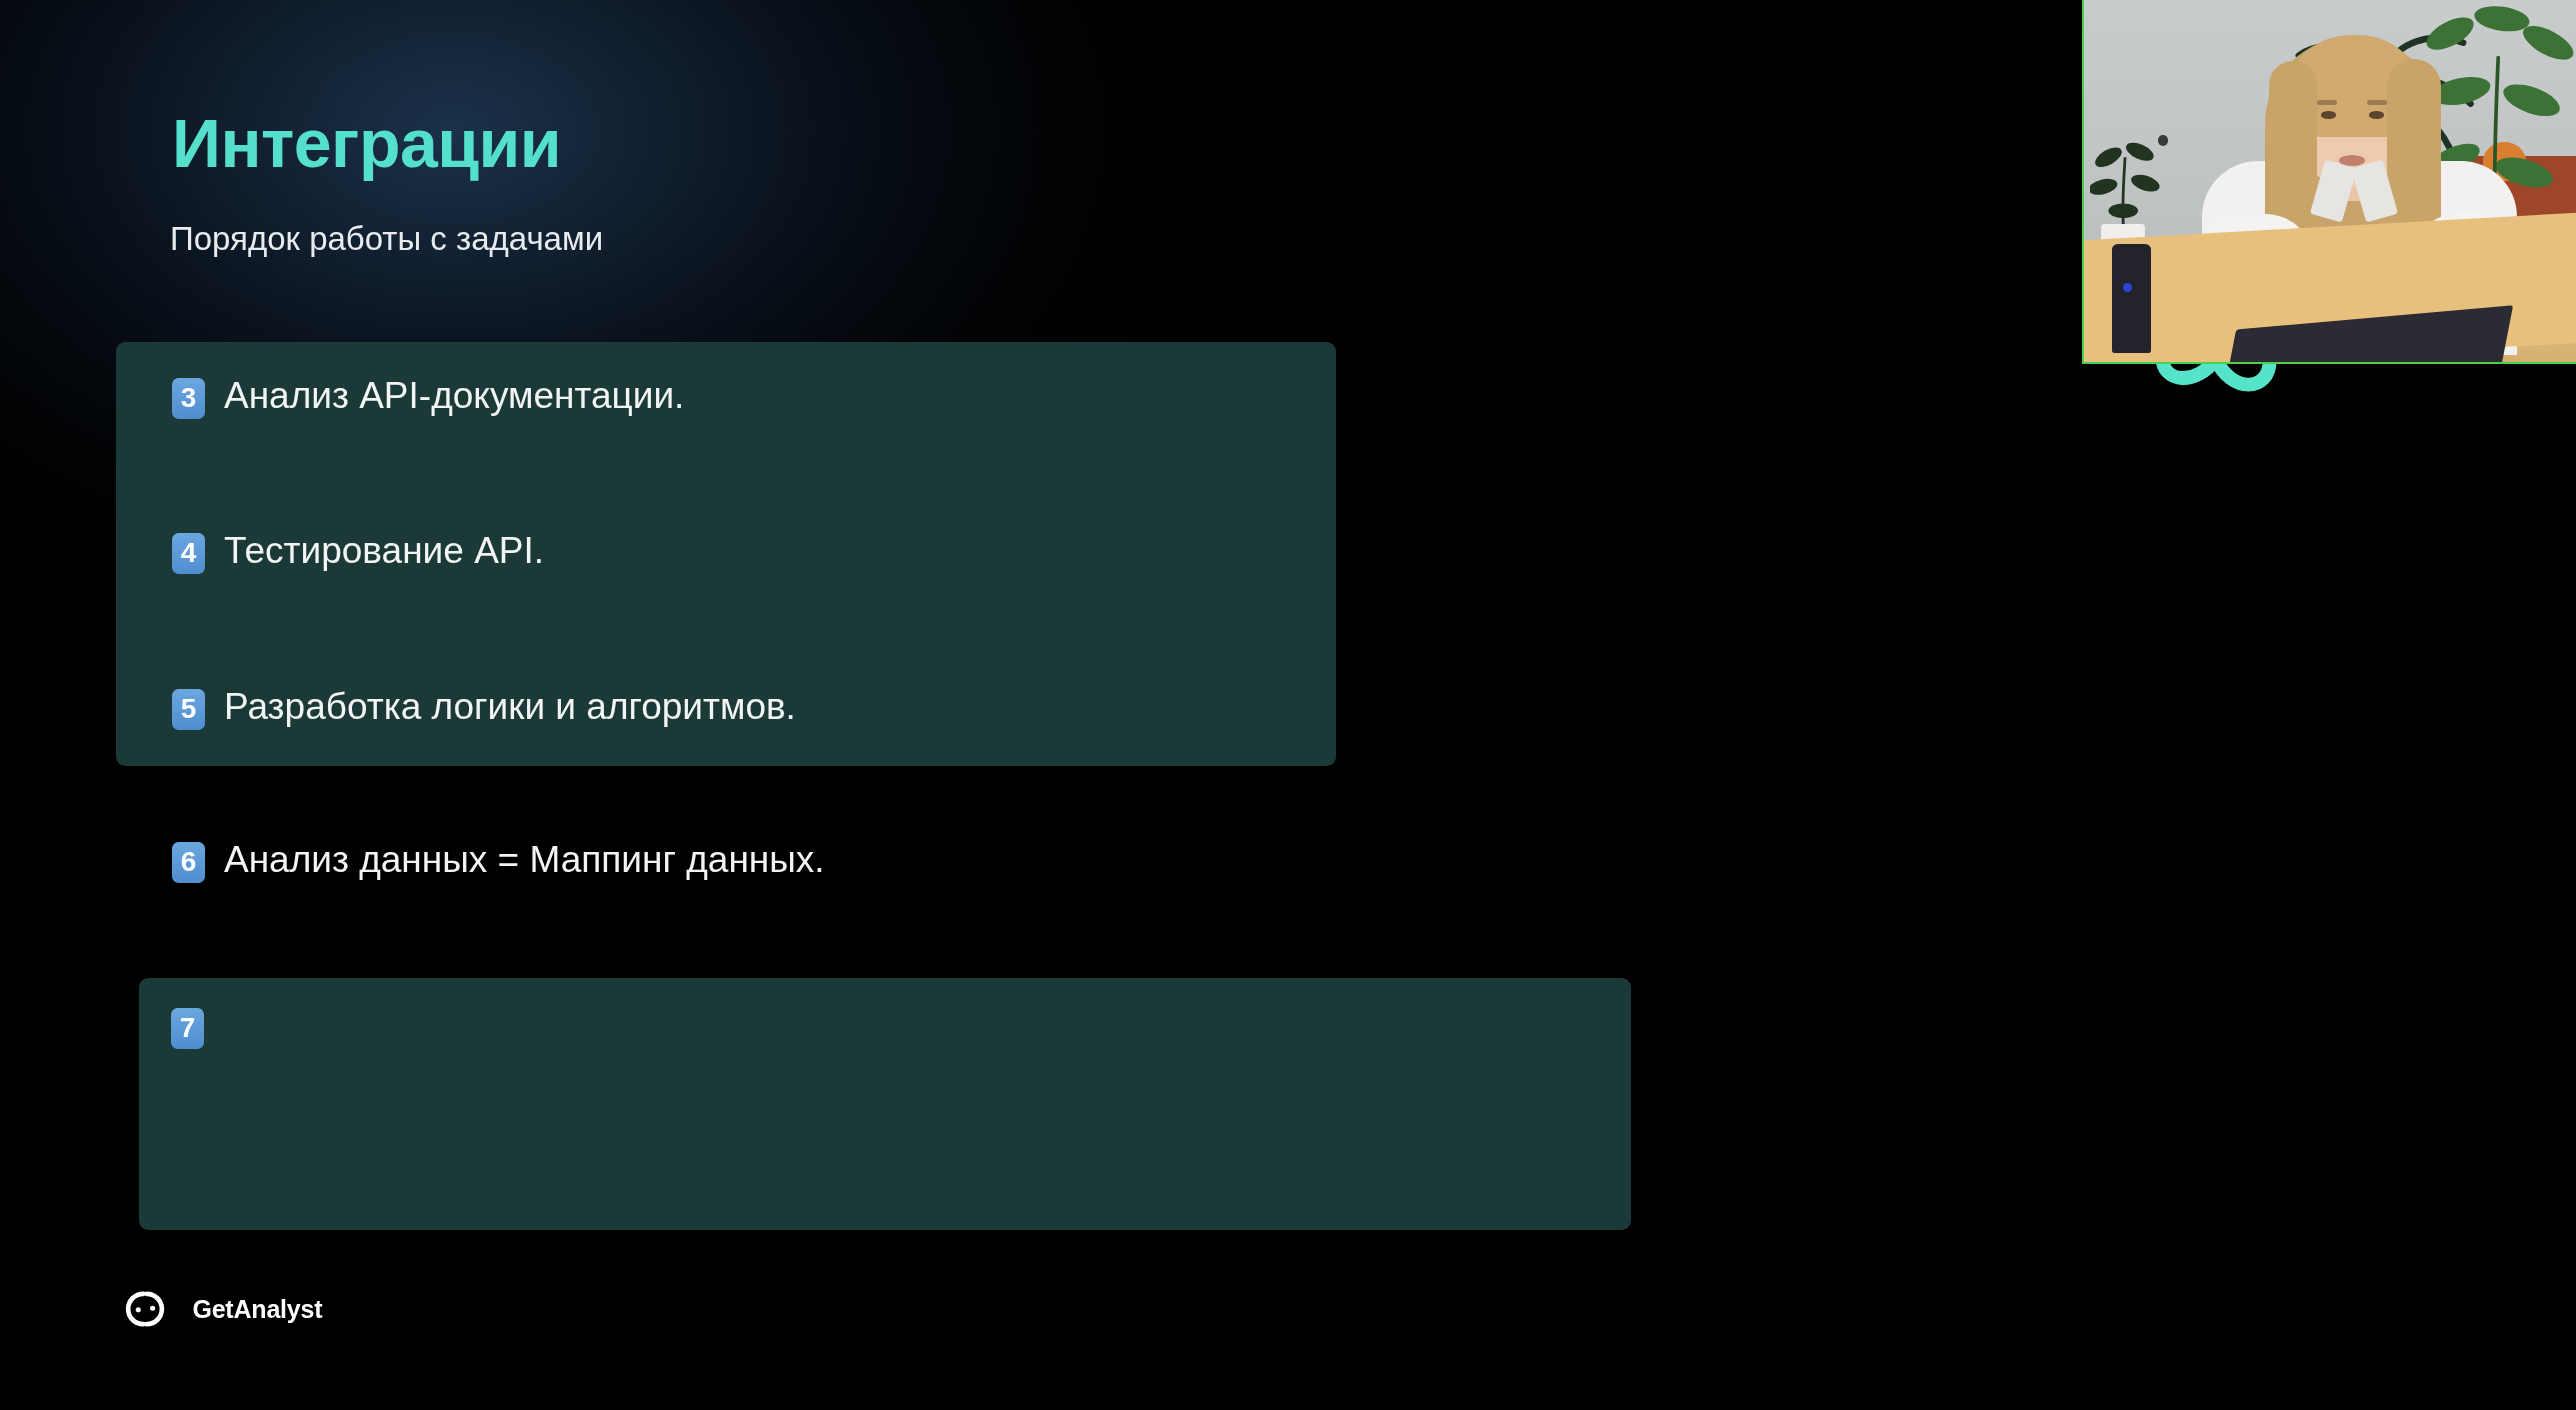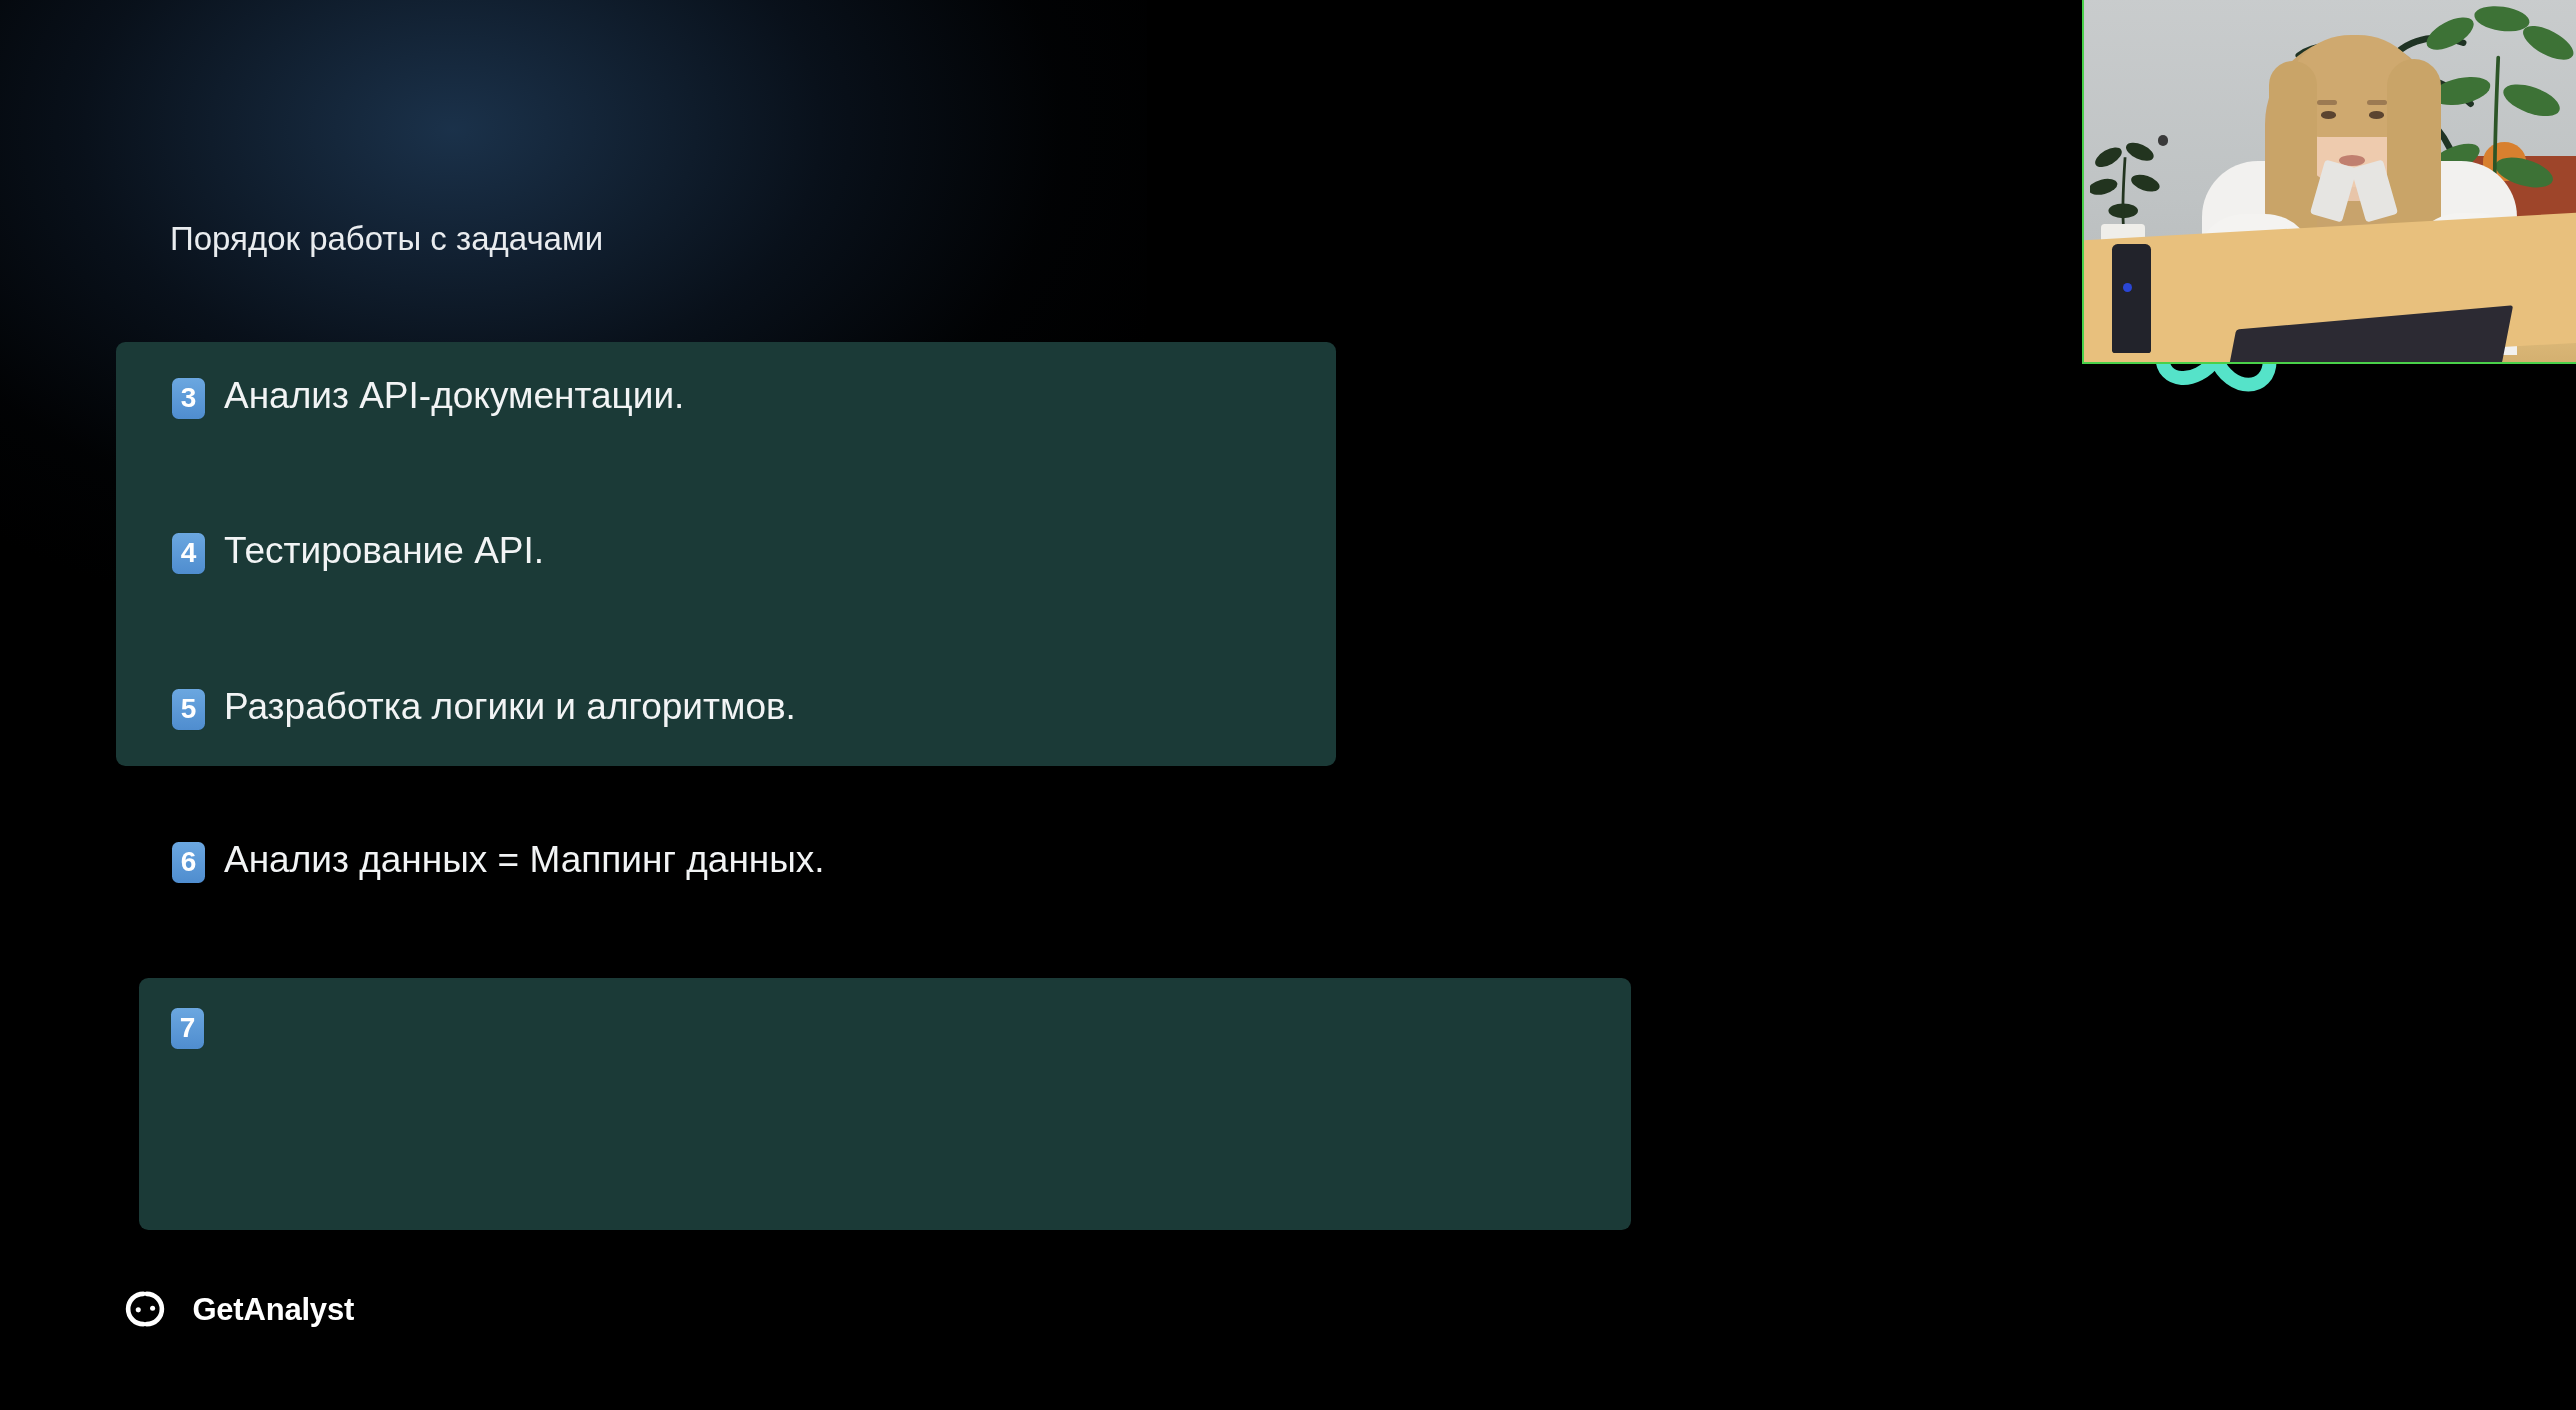--- a/index.html
+++ b/index.html
@@ -114,21 +114,21 @@
     position: absolute;
     left: 118px;
     top: 1282px;
     display: flex;
     align-items: center;
     gap: 20.4px;
   }
   .logo-mark { width: 54px; height: 54px; display: block; }
   .logo-text {
     color: #ffffff;
-    font-size: 31px;
+    font-size: 25px;
     font-weight: 700;
     letter-spacing: -0.2px;
     line-height: 1;
   }
 
   
   .infinity-mark {
     position: absolute;
     left: 2142px;
     top: 305px;
@@ -285,20 +285,21 @@
   }
 </style>
 </head>
 <body>
 
 <div id="root">
 
   <div class="slide">
     <div class="glow"></div>
 
+    <div class="page-title">Интеграции</div>
     <div class="page-subtitle">Порядок работы с задачами</div>
 
     <div class="hl-block block-a"></div>
     <div class="hl-block block-b"></div>
 
     <div class="list-item li3">
       <span class="badge">3</span>
       <span class="item-text">Анализ API-документации.</span>
     </div>
 

